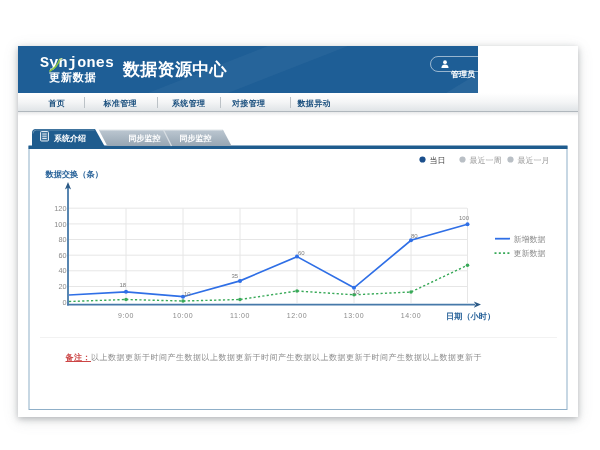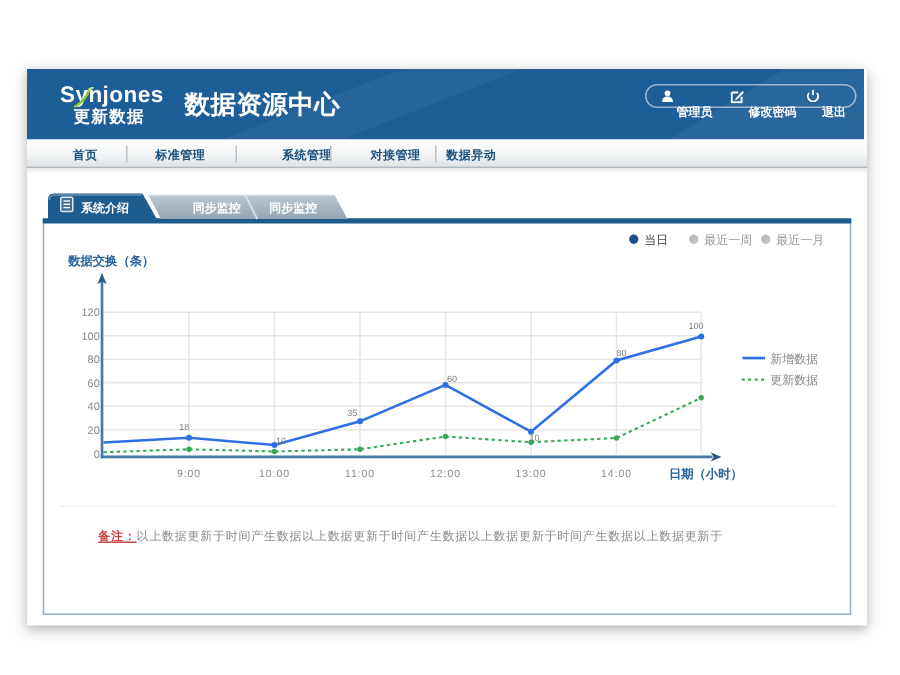--- a/index.html
+++ b/index.html
@@ -1,21 +1,21 @@
 <!DOCTYPE html>
 <html><head>
 <meta charset="utf-8">
 <style>
 html,body{margin:0;padding:0;}
 body{width:600px;height:450px;overflow:hidden;position:relative;
  font-family:"Liberation Sans",sans-serif;
  background:#ffffff;}
 .card{position:absolute;left:18px;top:46px;width:560px;height:371px;background:#fff;
  box-shadow:0 2px 6px rgba(95,100,105,0.38),0 3px 14px rgba(110,115,120,0.20);}
-.hdr{position:absolute;left:0;top:0;width:558px;height:47px;background:#1e5e96;overflow:hidden;}
+.hdr{position:absolute;left:0;top:0;width:460px;height:47px;background:#1e5e96;overflow:hidden;font-family:Liberation Mono, monospace;}
 .hs1{position:absolute;left:0;top:0;width:560px;height:47px;background:rgba(255,255,255,0.05);clip-path:polygon(505px 0,560px 0,560px 47px,428px 47px);}
 .hs2{position:absolute;left:0;top:0;width:560px;height:47px;background:rgba(255,255,255,0.04);clip-path:polygon(250px 0,330px 0,210px 47px,130px 47px);}
 .logo1{position:absolute;left:22px;top:10px;color:#fff;font-size:15px;font-weight:bold;letter-spacing:0.3px;line-height:15px;}
 .logo2{position:absolute;left:31px;top:26px;color:#fff;font-size:11px;font-weight:bold;letter-spacing:0.9px;line-height:12px;}
 .vtitle{position:absolute;left:105px;top:12px;color:#fff;font-size:17px;font-weight:bold;letter-spacing:0.3px;}
 .pill{position:absolute;left:412px;top:9.5px;width:139px;height:14px;border:1px solid rgba(255,255,255,0.55);border-radius:8px;}
 .pill span{position:absolute;top:13px;color:#fff;font-size:8px;font-weight:bold;line-height:9px;white-space:nowrap;}
 .pill svg{position:absolute;top:3px;}
 .nav{position:absolute;left:0;top:47px;width:560px;height:18px;
  background:linear-gradient(180deg,#ffffff 0%,#f4f5f6 50%,#e0e4e7 100%);
@@ -58,23 +58,23 @@
           <line x1="4" y1="0" x2="4" y2="3.4" stroke="#fff" stroke-width="1.2"></line>
         </svg>
       <span style="left:117px;">退出</span>
     </div>
   </div>
   <div class="nav">
     <span style="left:30.5px;">首页</span>
     <i style="left:65.5px;"></i>
     <span style="left:85.5px;font-family:Liberation Mono, monospace;">标准管理</span>
     <i style="left:139px;"></i>
-    <span style="left:154px;margin-left:16px;">系统管理</span>
+    <span style="left:154px;">系统管理</span>
     <i style="left:201.5px;"></i>
-    <span style="left:229px;">对接管理</span>
+    <span style="left:214px;">对接管理</span>
     <i style="left:272px;"></i>
     <span style="left:279.5px;">数据异动</span>
   </div>
   <div class="navshadow"></div>
 </div>
 <svg class="lay" width="600" height="450" viewBox="0 0 600 450">
 
   <rect x="29" y="146.5" width="538" height="263" fill="#ffffff" stroke="#8fafc8" stroke-width="1"></rect>
   <rect x="28.5" y="145.5" width="539" height="3.5" fill="#1f5c8e"></rect>
 

